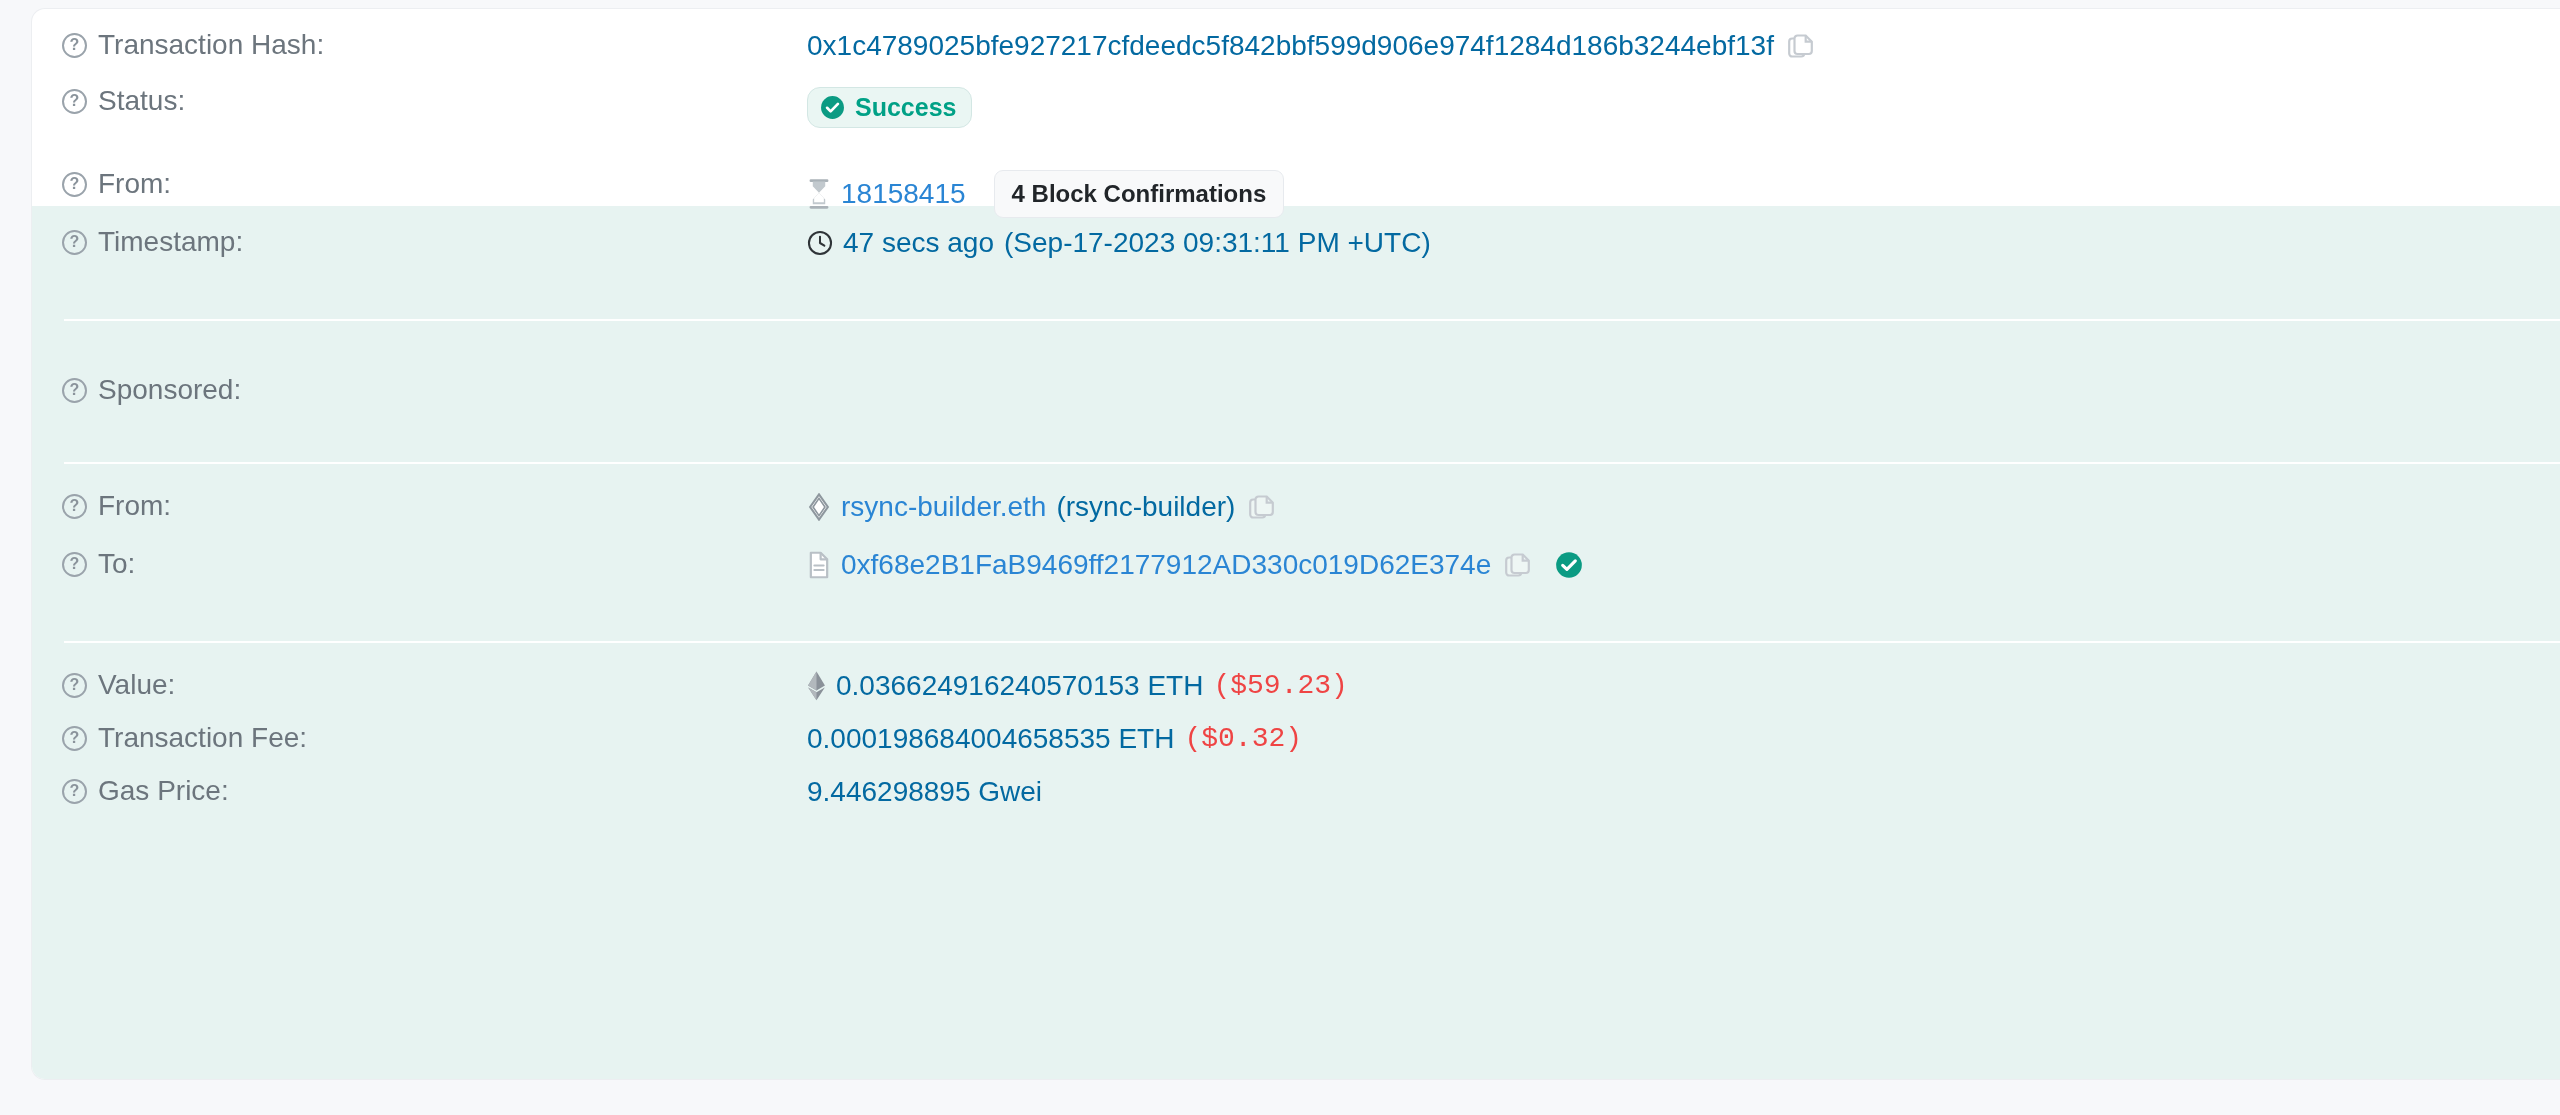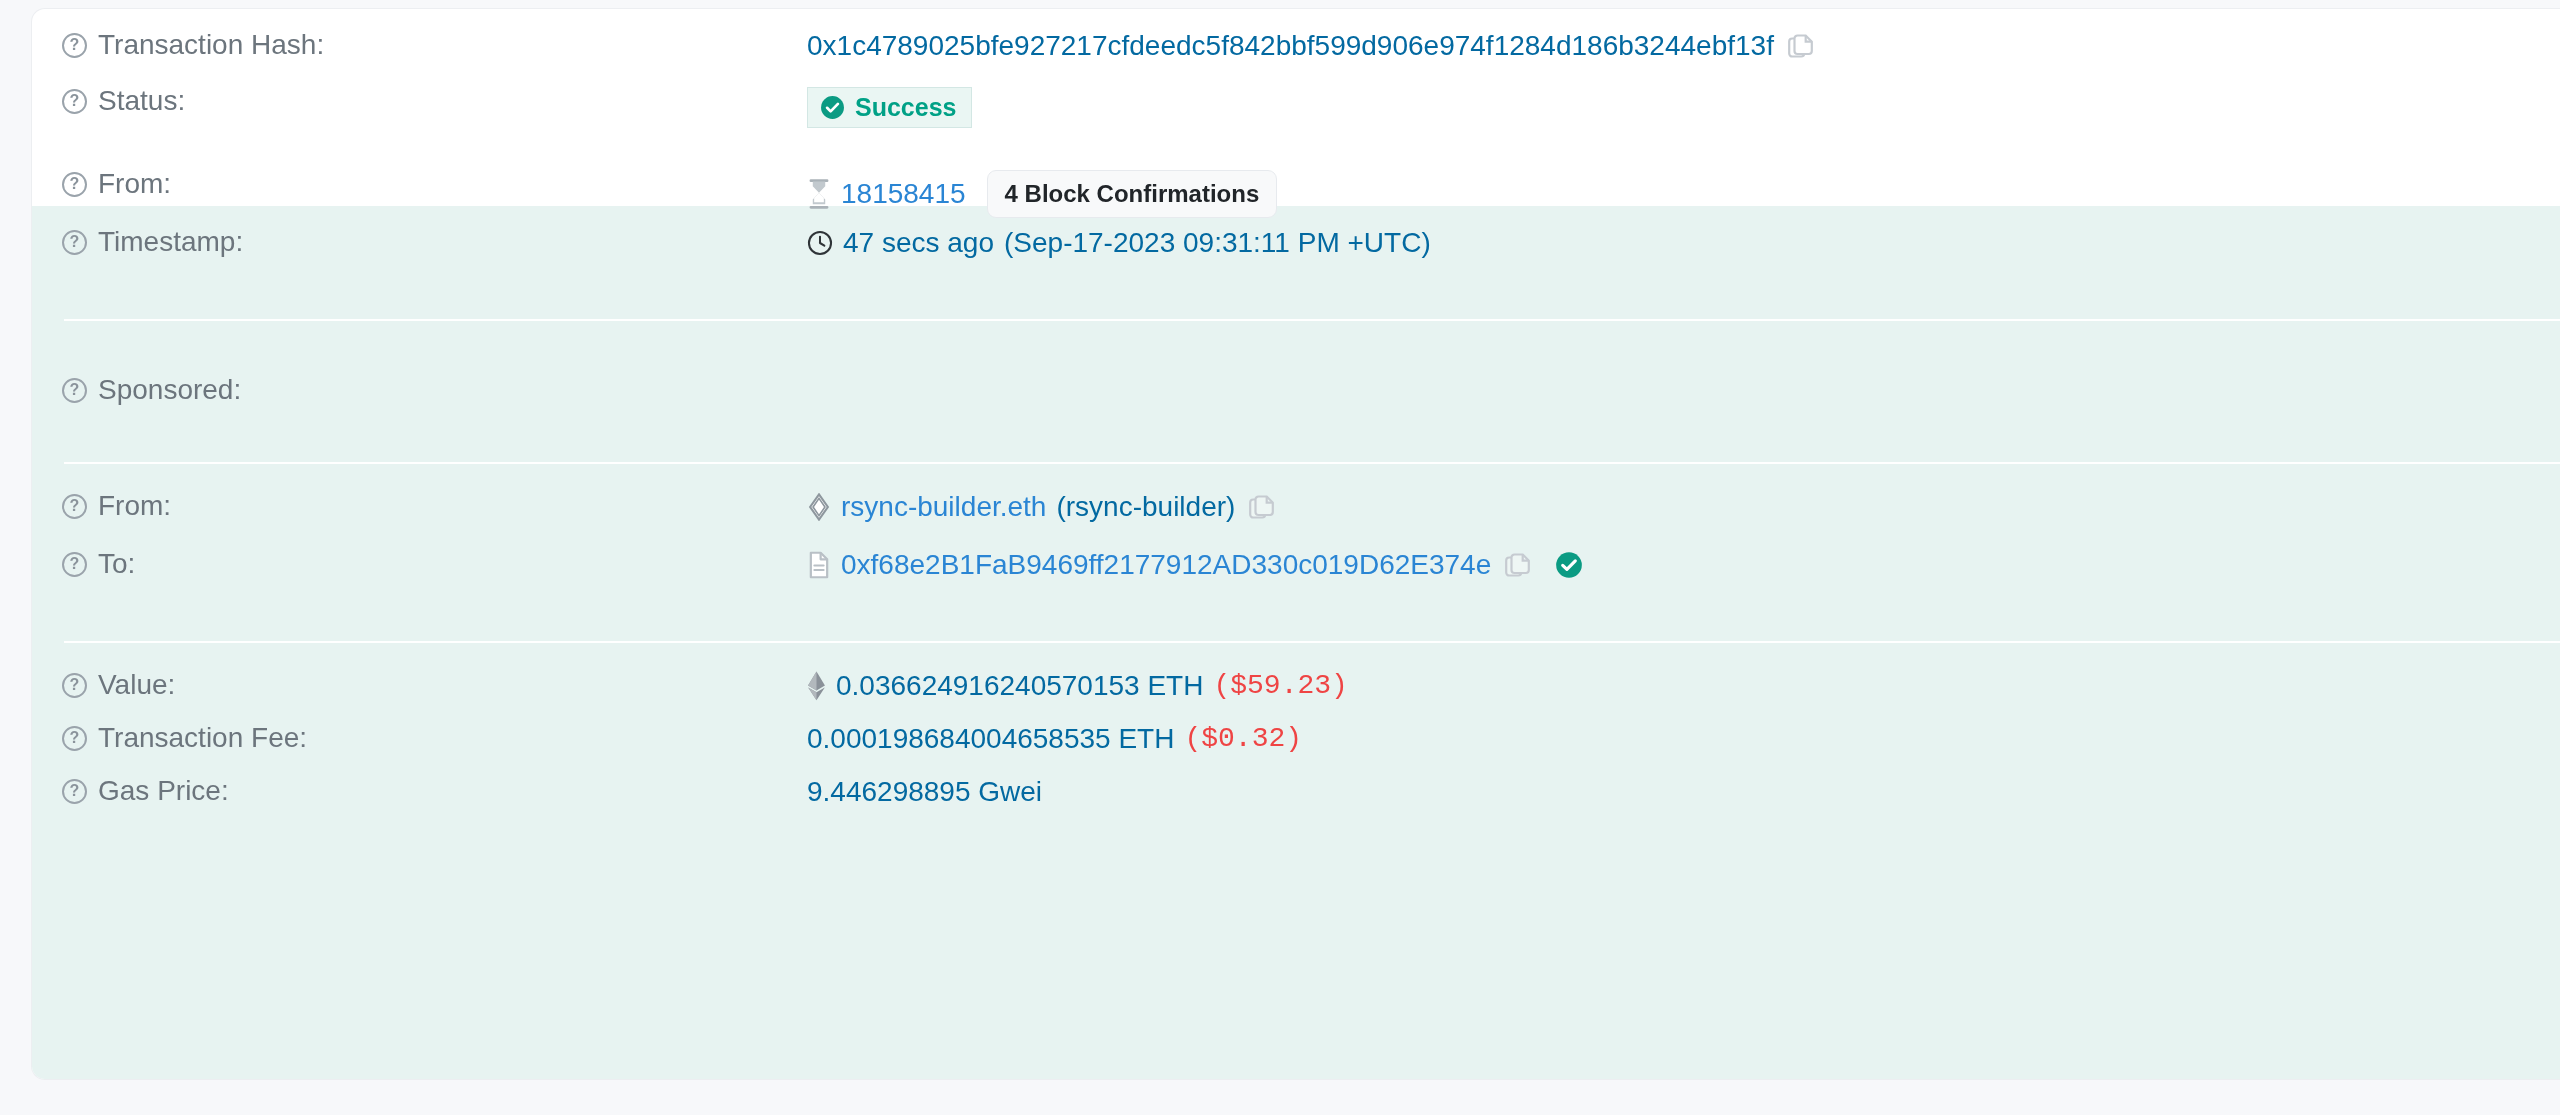--- a/index.html
+++ b/index.html
@@ -125,40 +125,40 @@
   .d2 { margin-top: 30px; }
   .d3 { margin-top: 35px; }
 
   
   .badge-success {
     display: inline-flex;
     align-items: center;
     gap: 10px;
     background: #eaf6f3;
     border: 1px solid #d3e7e4;
-    border-radius: 0;
+    border-radius: 13px;
     padding: 7px 15px 7px 12px;
     color: #00a186;
     font-size: 25px;
     font-weight: 600;
     line-height: 1;
     box-sizing: border-box;
   }
   .badge-confirm {
     display: inline-flex;
     align-items: center;
     background: #f8f9fa;
     border: 1px solid #e7eaee;
     border-radius: 9px;
     padding: 11px 17px;
     color: #212529;
     font-size: 24px;
     font-weight: 700;
     line-height: 1;
-    margin-left: 21px;
+    margin-left: 28px;
     box-sizing: border-box;
   }
 
   
   .ico {
     display: inline-flex;
     align-items: center;
     justify-content: center;
     flex: 0 0 auto;
   }

